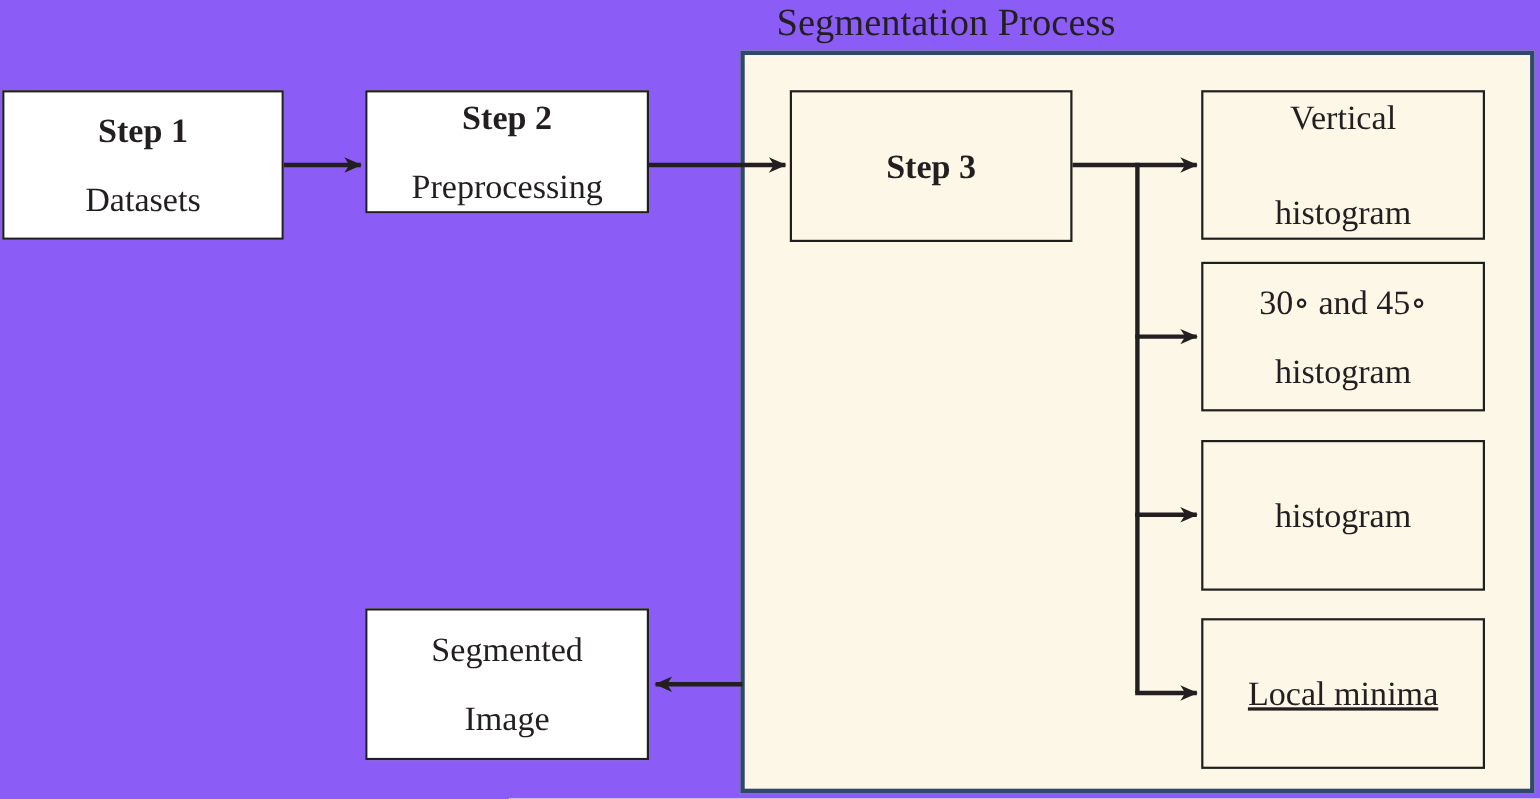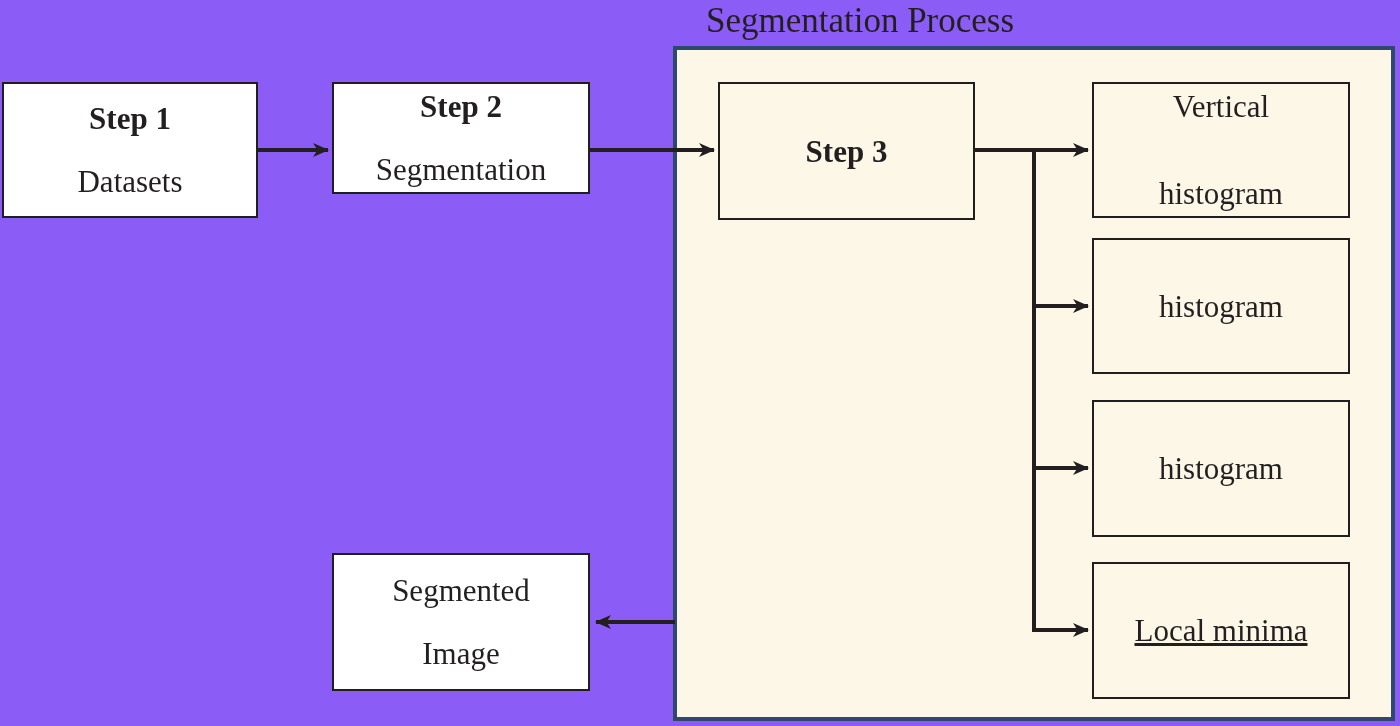--- a/index.html
+++ b/index.html
@@ -94,33 +94,34 @@
     <line x1="675" y1="622" x2="596" y2="622" marker-end="url(#arrow-right)"></line>
   </svg>
 
   <div class="box on-white" style="left:2px; top:82px; width:256px; height:136px;">
     <div class="heading">Step 1</div>
     <div>Datasets</div>
   </div>
 
   <div class="box on-white" style="left:332px; top:82px; width:258px; height:112px;">
     <div class="heading">Step 2</div>
-    <div>Segmentation</div>
+    <div>Preprocessing</div>
   </div>
 
   <div class="box on-cream" style="left:718px; top:82px; width:257px; height:138px;">
     <div class="heading">Step 3</div>
   </div>
 
   <div class="box on-cream" style="left:1092px; top:82px; width:258px; height:136px;gap:48px;">
     <div>Vertical</div>
     <div>histogram</div>
   </div>
 
   <div class="box on-cream" style="left:1092px; top:238px; width:258px; height:136px;">
+    <div>30∘ and 45∘</div>
     <div>histogram</div>
   </div>
 
   <div class="box on-cream" style="left:1092px; top:400px; width:258px; height:137px;">
     <div>histogram</div>
   </div>
 
   <div class="box on-cream single-line" style="left:1092px; top:562px; width:258px; height:137px;text-decoration:underline;">
     <div>Local minima</div>
   </div>

